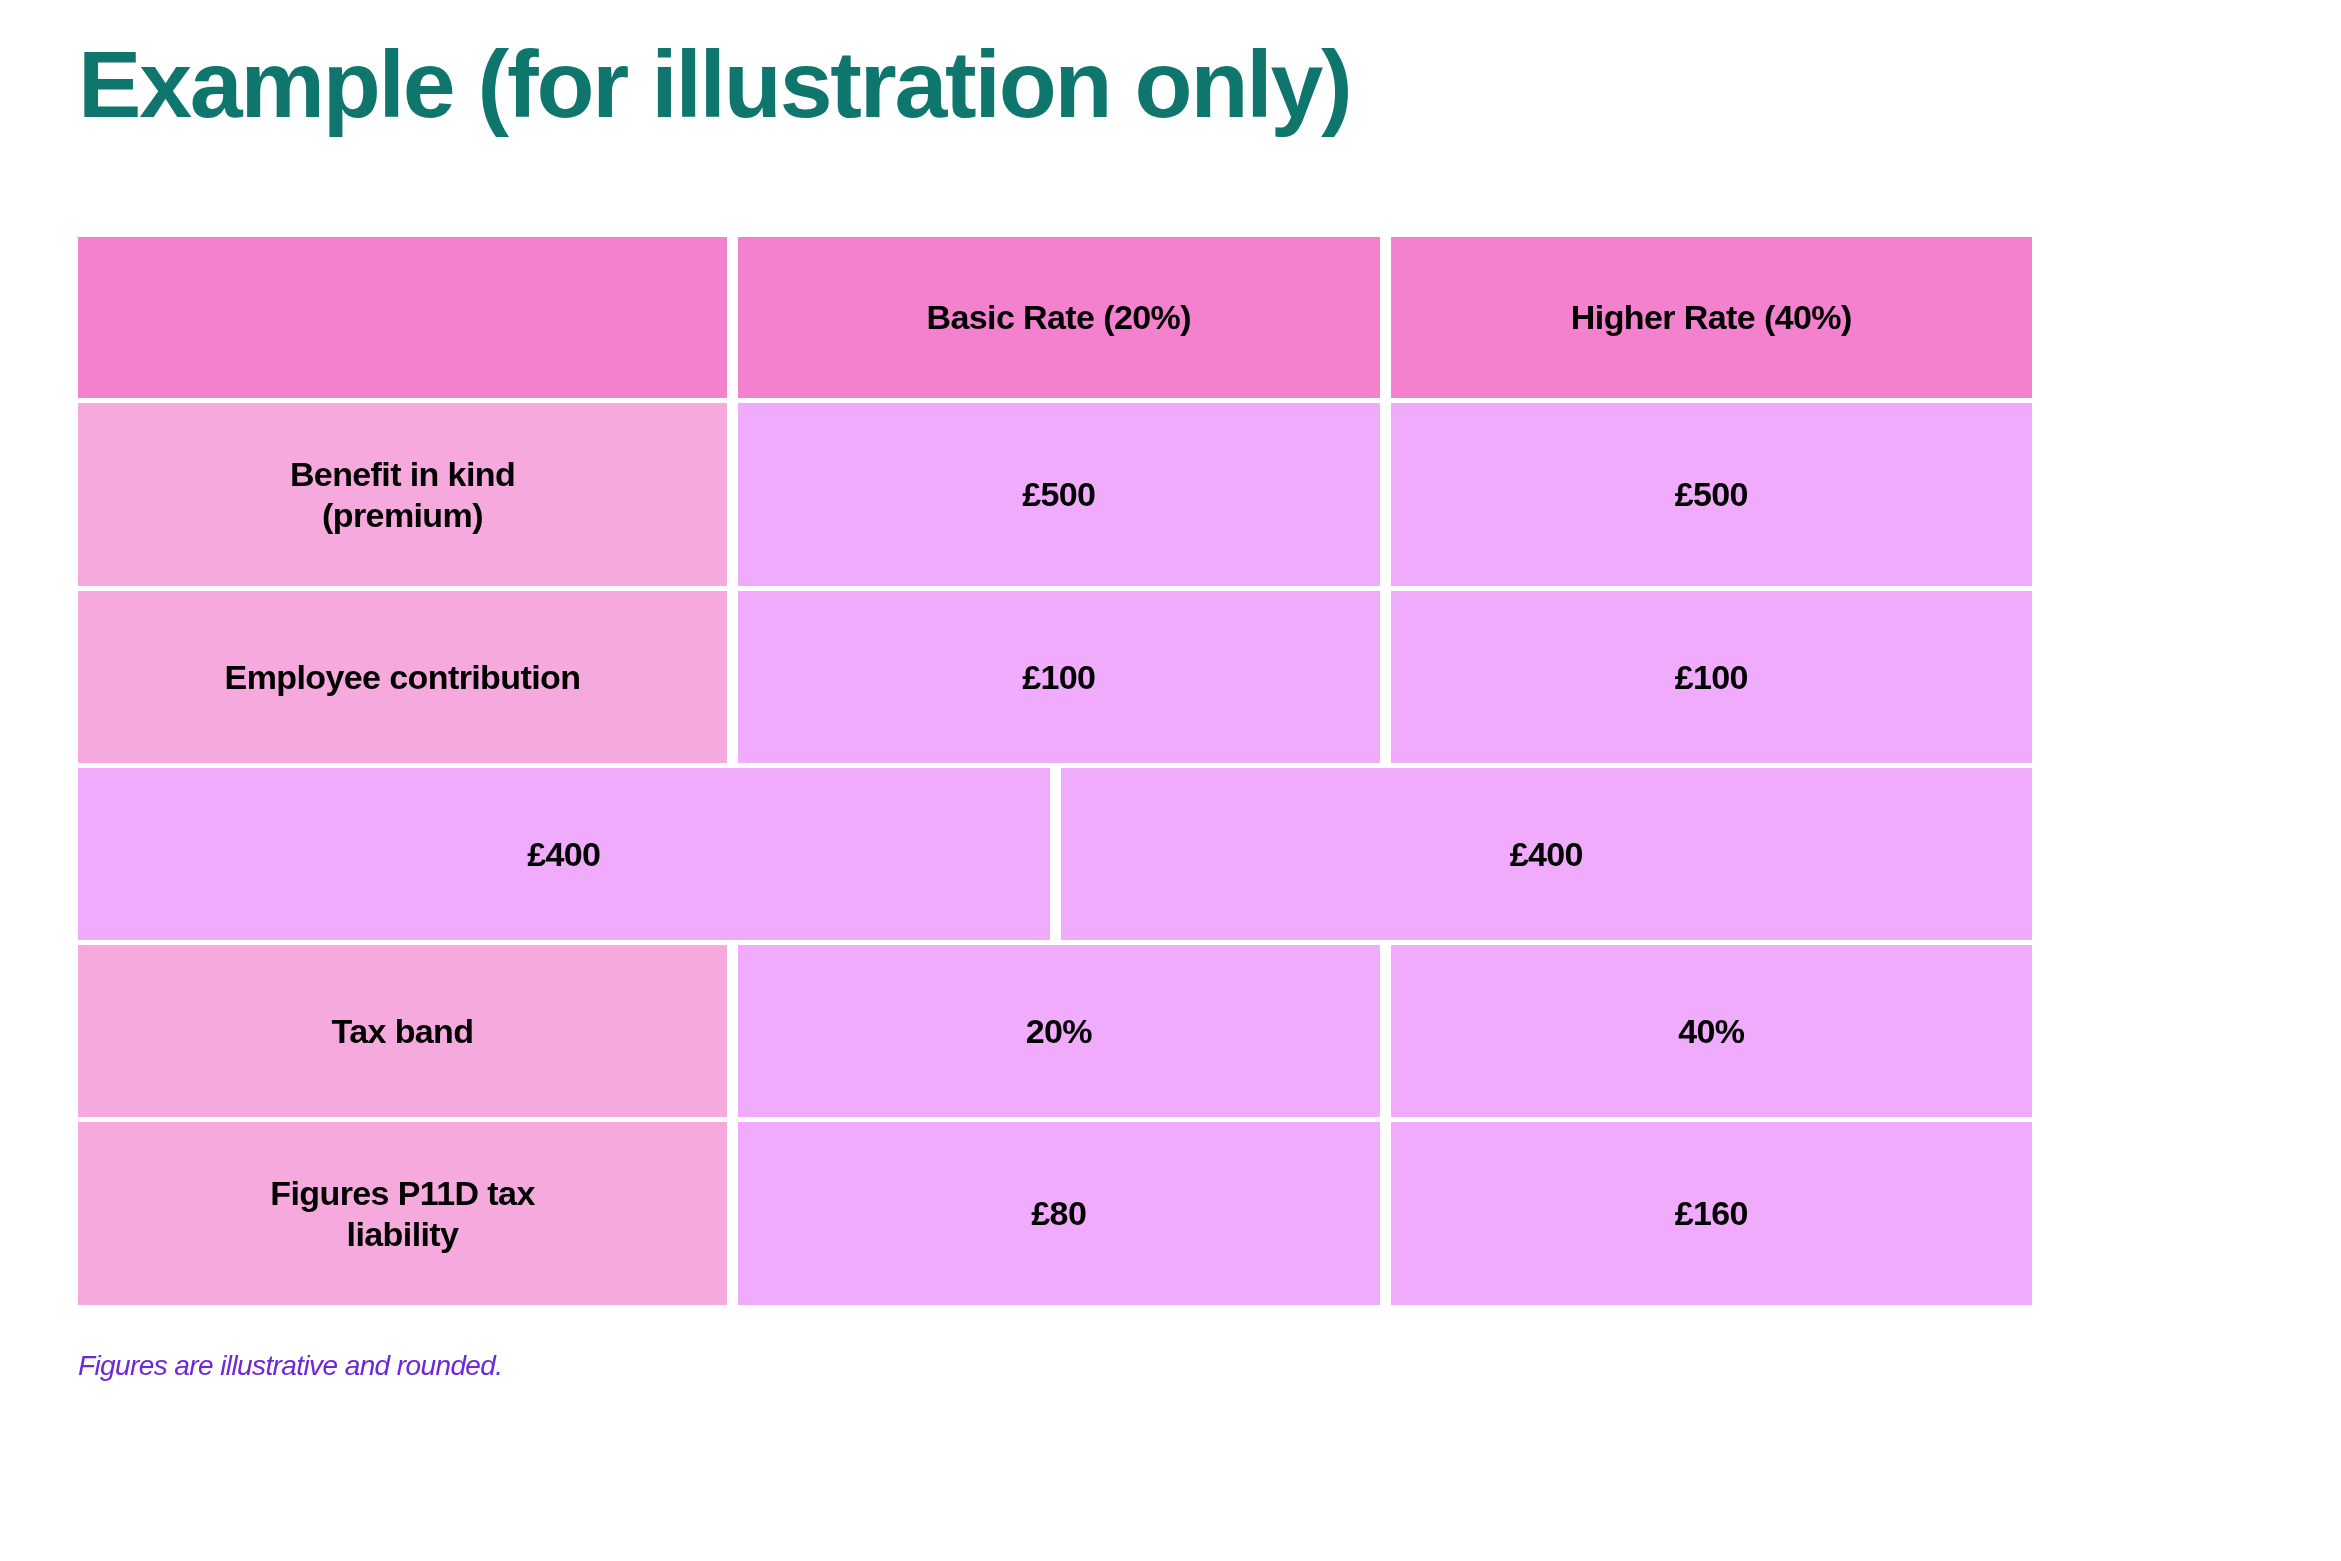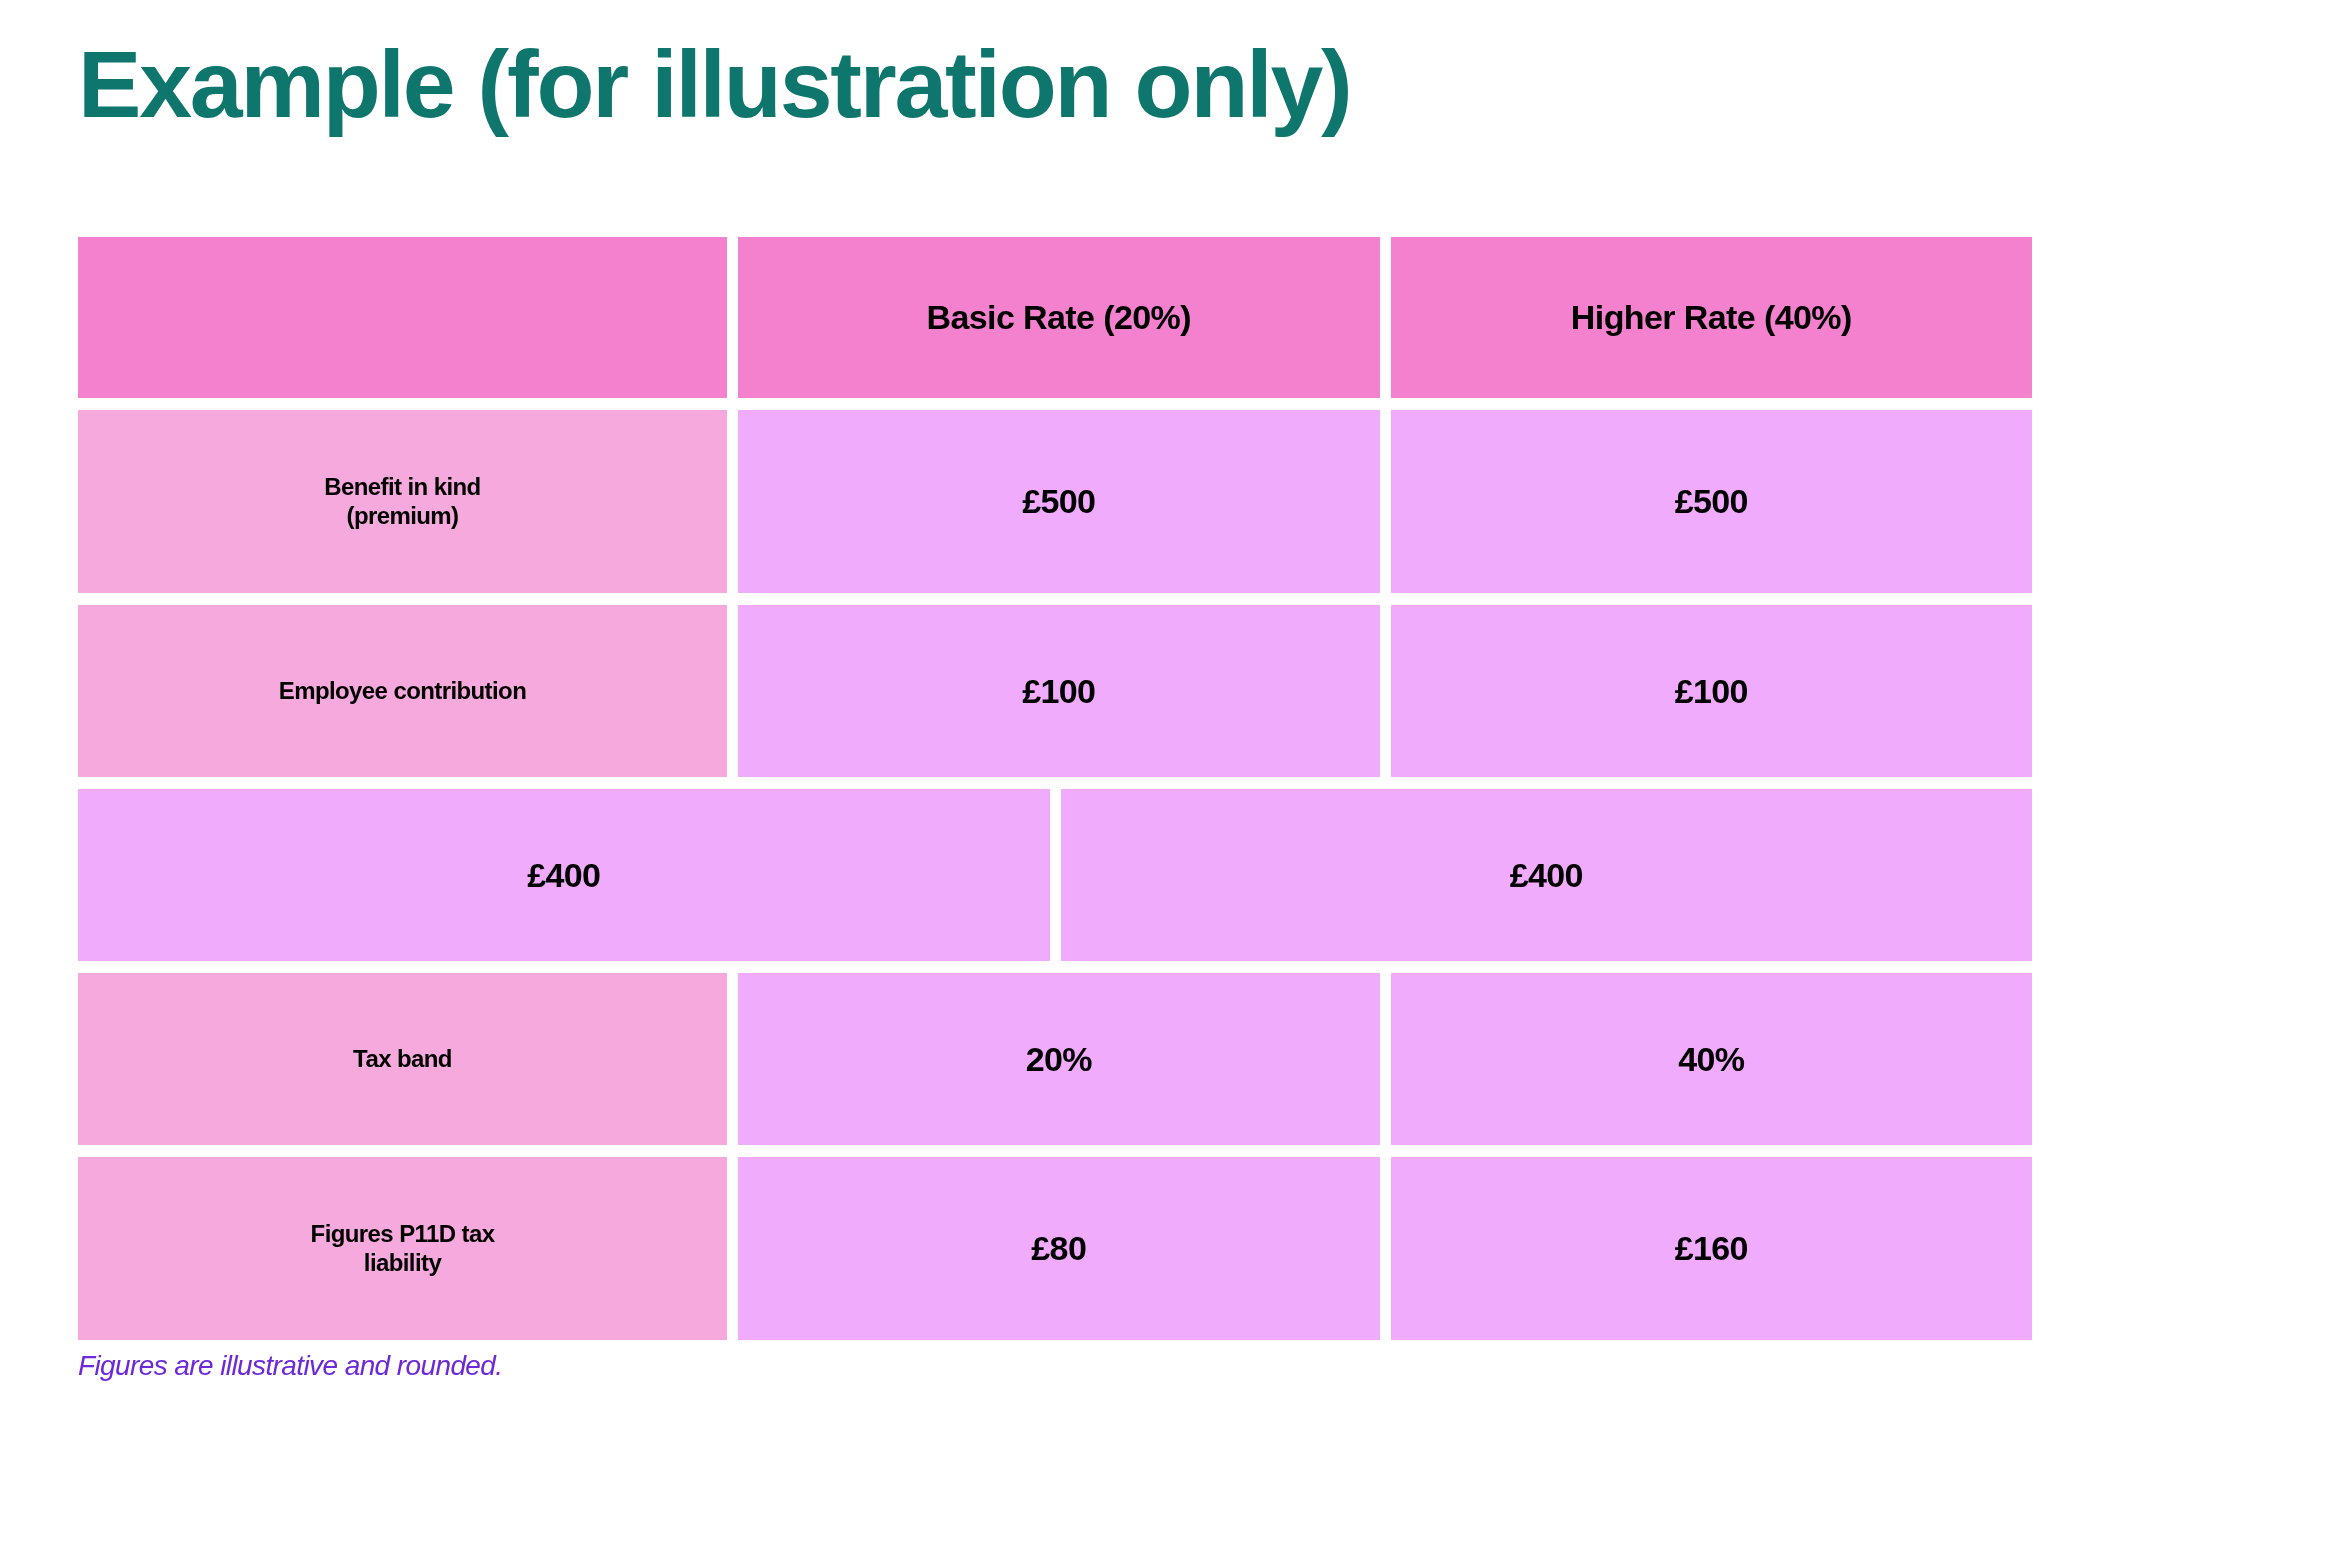--- a/index.html
+++ b/index.html
@@ -38,21 +38,21 @@
   }
 
   
   .table {
     position: absolute;
     left: 78px;
     top: 237px;
     width: 1954px;
     display: flex;
     flex-direction: column;
-    gap: 12px;
+    gap: 5px;
   }
 
   .row {
     display: flex;
     gap: 11px;
     width: 100%;
   }
 
   .cell {
     display: flex;
@@ -74,21 +74,21 @@
     font-weight: 700;
     letter-spacing: -0.6px;
   }
   .header-row .col-label {
     background: #F381CE;
   }
 
   
   .body-row .col-label {
     background: #F5A9DC;
-    font-size: 24px;
+    font-size: 34px;
     font-weight: 700;
     letter-spacing: -0.6px;
     line-height: 1.18;
     padding: 0 15.4px;
   }
   .body-row .col-value {
     background: #f0abfc;
     font-size: 34px;
     font-weight: 700;
     letter-spacing: -0.6px;

